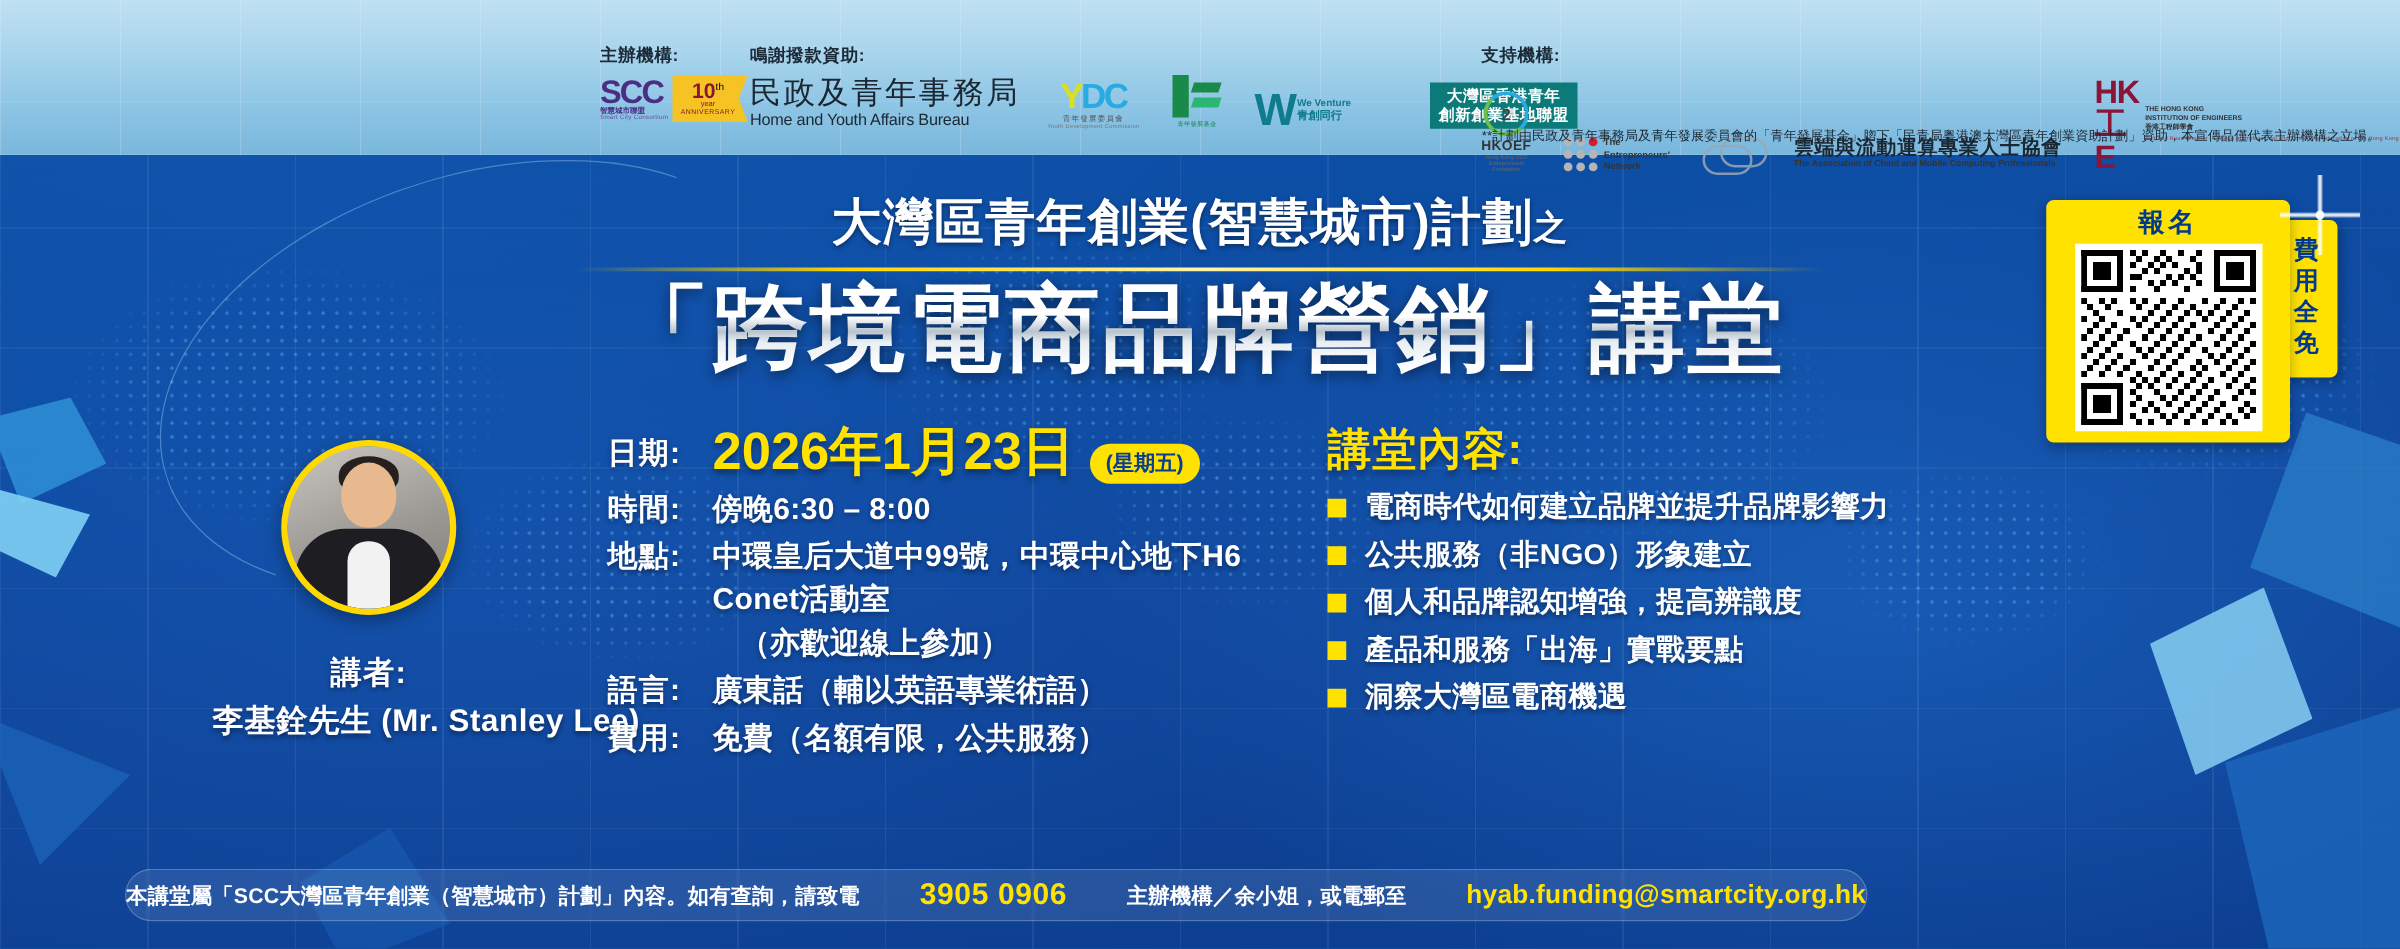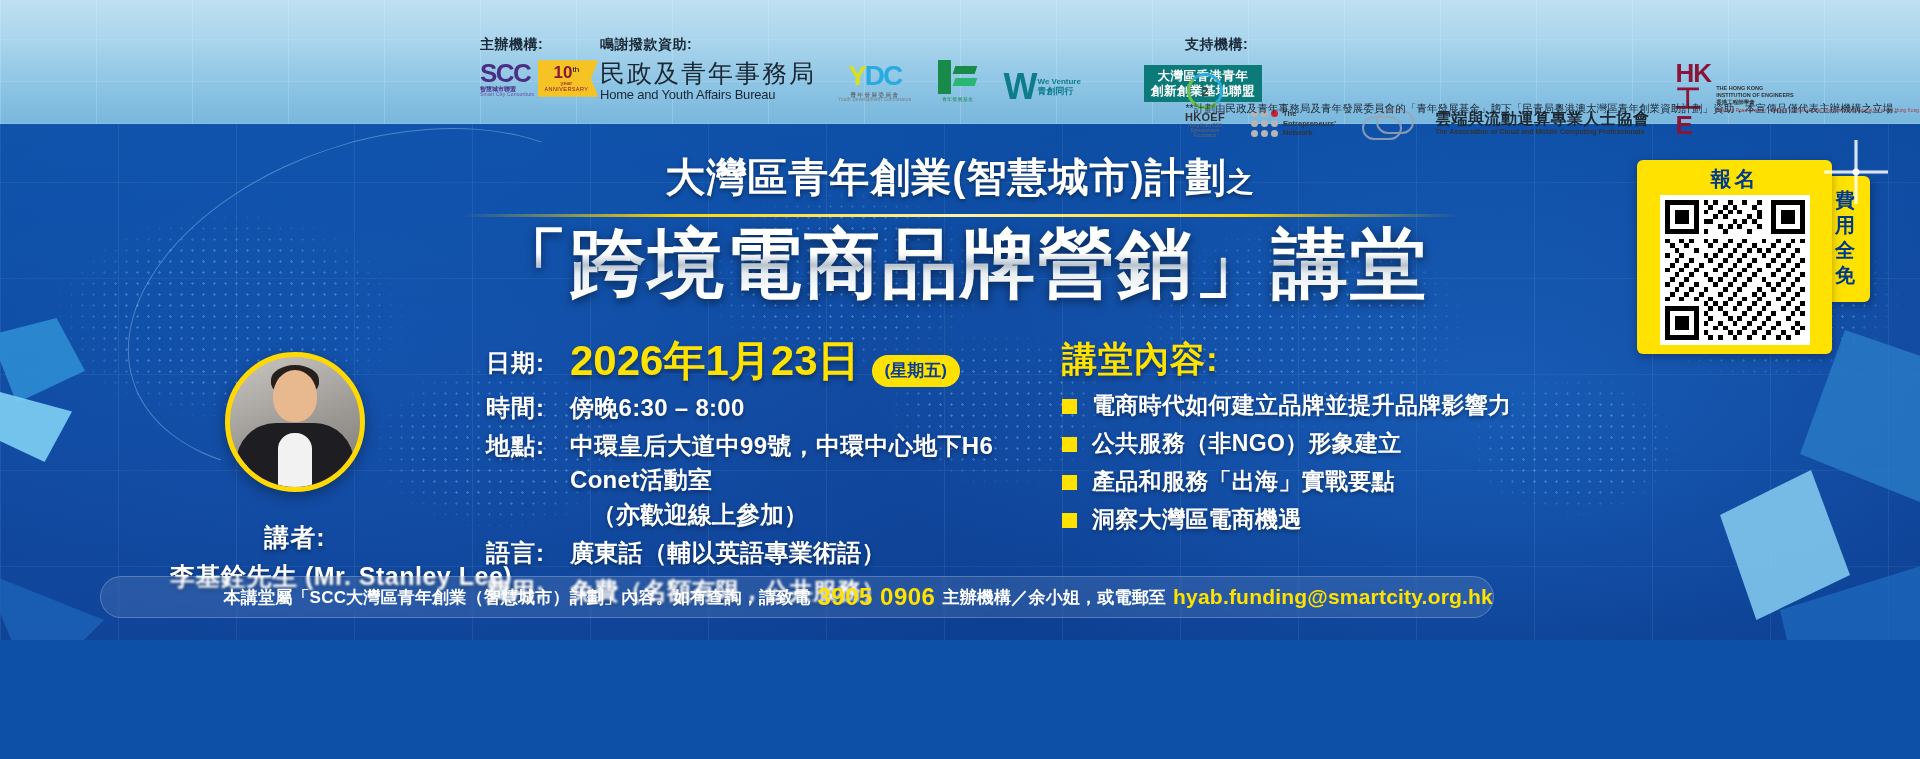--- a/index.html
+++ b/index.html
@@ -3,21 +3,21 @@
 <meta charset="utf-8">
 <title>GBA Youth Entrepreneurship Seminar Banner</title>
 <style>
   html,body{margin:0;padding:0;}
   body{
     width:1920px;height:759px;overflow:hidden;
     font-family:"Liberation Sans","DejaVu Sans",sans-serif;
     background:#0c50a8;
   }
   .banner{
-    position:relative;width:1920px;height:640px;overflow:hidden;
+    position:relative;width:1920px;height:759px;overflow:hidden;
     background:
       radial-gradient(ellipse 900px 500px at 78% 62%, rgba(30,110,205,.55) 0%, rgba(12,70,160,0) 70%),
       radial-gradient(ellipse 1100px 600px at 20% 55%, rgba(25,95,190,.45) 0%, rgba(10,60,150,0) 70%),
       linear-gradient(175deg,#0f55ad 0%,#0d4ea5 28%,#10459a 60%,#0c3d8f 100%);
   }
 
   
   .topstrip{
     position:absolute;left:0;top:0;width:1920px;height:124px;
     background:linear-gradient(180deg,#bfe0f2 0%,#a8d4ec 35%,#8cc4e4 70%,#79b7dd 100%);
@@ -288,21 +288,21 @@
   .content li span.txt{
     font-size:23px;font-weight:bold;color:#fff;letter-spacing:.3px;
     text-shadow:0 2px 4px rgba(0,0,0,.4);white-space:nowrap;
   }
 
   
   .bottombar{
     position:absolute;left:100px;bottom:22px;width:1392px;height:40px;
     border-radius:22px;background:rgba(255,255,255,.10);
     border:1px solid rgba(255,255,255,.22);
-    display:flex;align-items:center;justify-content:flex-end;
+    display:flex;align-items:center;justify-content:space-between;
     backdrop-filter:blur(1px);
   }
   .bottombar .bt{font-size:17px;font-weight:bold;color:#fff;letter-spacing:.2px;white-space:nowrap;}
   .bottombar .phone{font-size:24px;font-weight:bold;color:#ffe200;margin:0 7px;letter-spacing:.5px;}
   .bottombar .email{font-size:21px;font-weight:bold;color:#ffe200;margin-left:7px;letter-spacing:.2px;}
 </style>
 </head>
 <body>
 
 <div class="banner">
@@ -728,20 +728,24 @@
       <li>
         <span class="bullet"></span>
         <span class="txt">電商時代如何建立品牌並提升品牌影響力</span>
       </li>
       <li>
         <span class="bullet"></span>
         <span class="txt">公共服務（非NGO）形象建立</span>
       </li>
       <li>
         <span class="bullet"></span>
+        <span class="txt">個人和品牌認知增強，提高辨識度</span>
+      </li>
+      <li>
+        <span class="bullet"></span>
         <span class="txt">產品和服務「出海」實戰要點</span>
       </li>
       <li>
         <span class="bullet"></span>
         <span class="txt">洞察大灣區電商機遇</span>
       </li>
     </ul>
   </div>
 
   <div class="bottombar">

